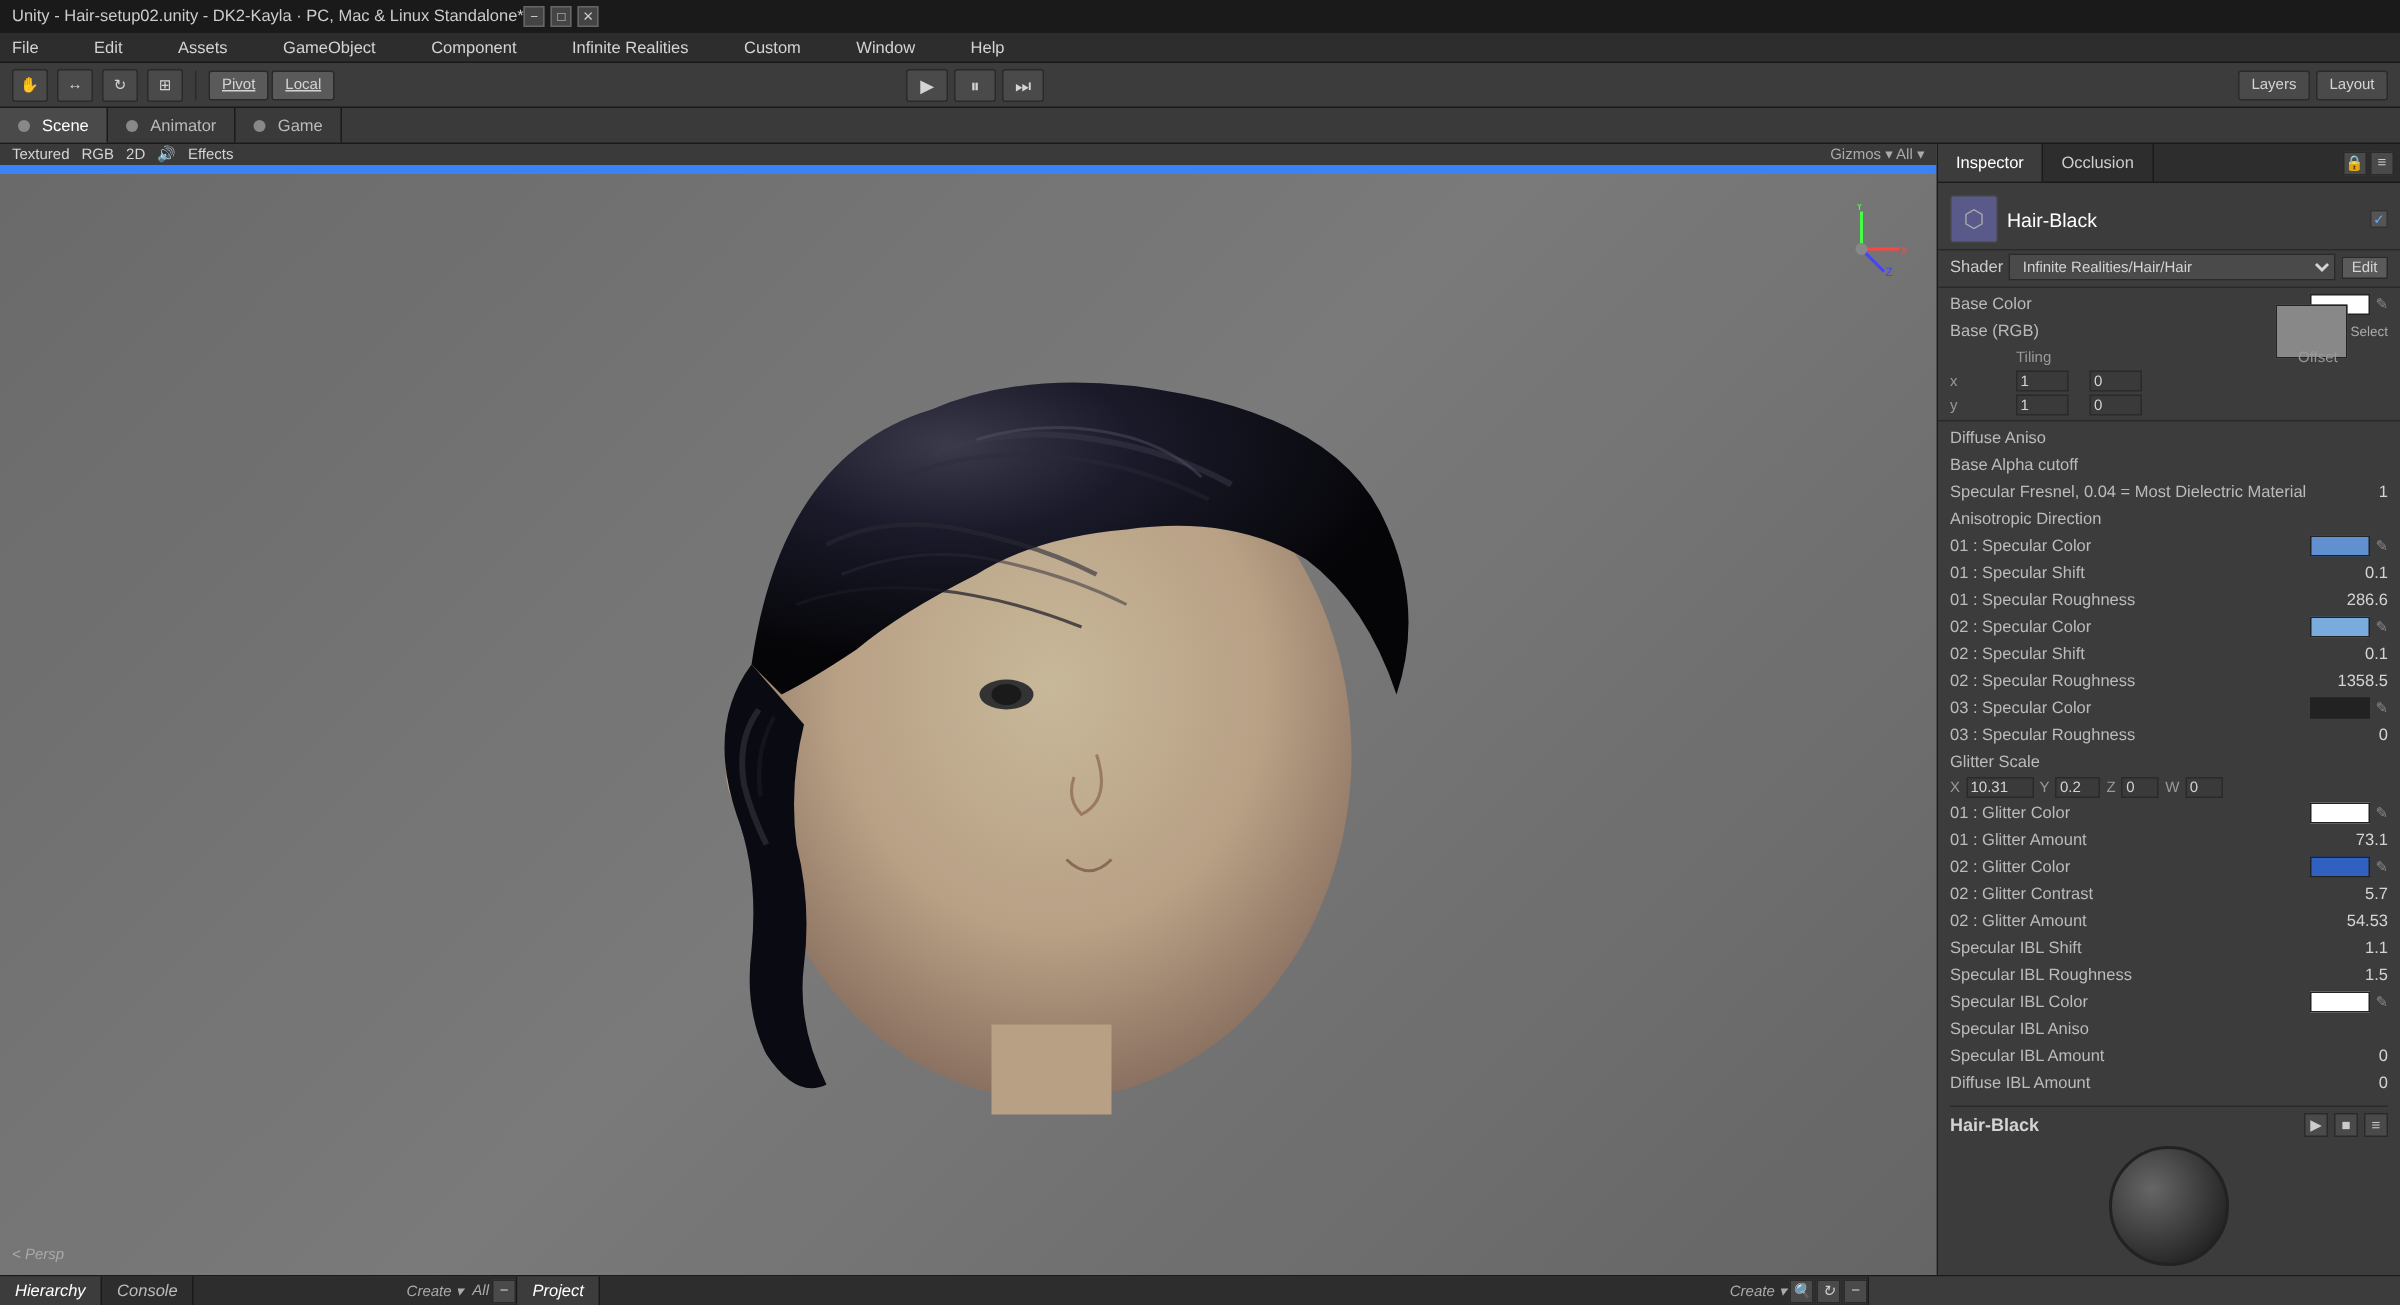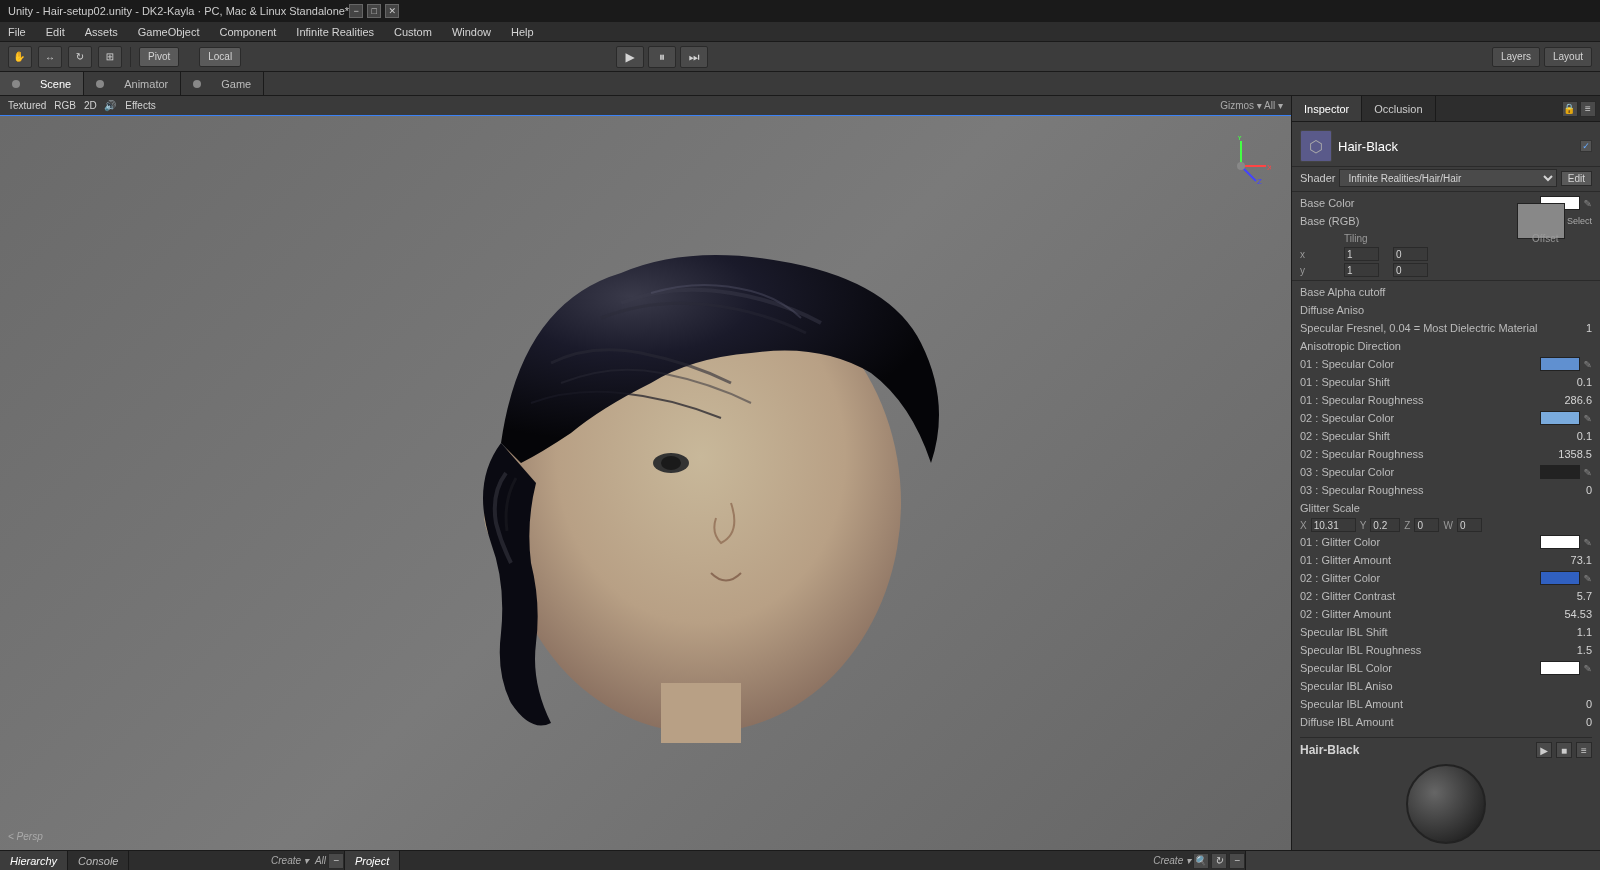--- a/index.html
+++ b/index.html
@@ -33,21 +33,21 @@
       font-size: 9px;
     }
 
     
     #menubar {
       height: 20px;
       background: #2d2d2d;
       display: flex;
       align-items: center;
       padding: 0 4px;
-      gap: 12px;
+      gap: 29px;
       border-bottom: 1px solid #1a1a1a;
     }
     .menu-item {
       color: #d4d4d4;
       font-size: 11px;
       cursor: pointer;
       padding: 2px 4px;
     }
 
     
@@ -65,21 +65,21 @@
       background: #4a4a4a;
       border: 1px solid #2a2a2a;
       border-radius: 2px;
       color: #d4d4d4;
       font-size: 10px;
       cursor: pointer;
       display: flex; align-items: center; justify-content: center;
     }
     .tool-sep { width: 1px; height: 20px; background: #2a2a2a; margin: 0 2px; }
     .pivot-local {
-      display: flex; gap: 20px;
+      display: flex; gap: 2px; text-decoration: underline;
     }
     .pivot-btn {
       height: 20px; padding: 0 8px;
       background: #5a5a5a;
       border: 1px solid #2a2a2a;
       border-radius: 2px;
       color: #d4d4d4;
       font-size: 10px;
       cursor: pointer;
     }
@@ -110,21 +110,21 @@
     
     #tabbar {
       height: 24px;
       background: #3a3a3a;
       display: flex;
       align-items: stretch;
       border-bottom: 1px solid #1a1a1a;
     }
     .tab {
       padding: 0 12px;
-      display: flex; align-items: center; gap: 20px;
+      display: flex; align-items: center; gap: 8px;
       cursor: pointer;
       font-size: 11px;
       border-right: 1px solid #1a1a1a;
       color: #bbb;
     }
     .tab.active {
       background: #4a4a4a;
       color: #fff;
     }
     .tab-dot { width: 8px; height: 8px; background: #888; border-radius: 50%; }
@@ -140,21 +140,21 @@
       flex: 1;
       background: #5a5a5a;
       position: relative;
       overflow: hidden;
     }
     .viewport-toolbar {
       height: 20px;
       background: #3a3a3a;
       display: flex; align-items: center; padding: 0 8px; gap: 8px;
       font-size: 10px;
-      border-bottom: 1px solid #3b82f6;
+      border-bottom: 6px solid #3b82f6;
       position: absolute; top: 0; left: 0; right: 0;
       z-index: 2;
     }
     .viewport-bg {
       position: absolute;
       top: 20px; left: 0; right: 0; bottom: 0;
       background: linear-gradient(135deg, #6a6a6a 0%, #7a7a7a 50%, #656565 100%);
     }
     
     .head-render {
@@ -582,25 +582,25 @@
         <input class="coord-field" value="0" style="margin-left: 10px;">
       </div>
       <div class="tiling-row">
         <span class="tiling-label">y</span>
         <input class="coord-field" value="1" style="">
         <input class="coord-field" value="0" style="margin-left: 10px;">
       </div>
       <div class="insp-divider"></div>
 
       <div class="insp-row">
+        <span class="insp-label">Diffuse Aniso</span>
+        <span class="insp-value"></span>
+      </div>
+      <div class="insp-row">
         <span class="insp-label">Base Alpha cutoff</span>
-        <span class="insp-value"></span>
-      </div>
-      <div class="insp-row">
-        <span class="insp-label">Diffuse Aniso</span>
         <span class="insp-value"></span>
       </div>
       <div class="insp-row">
         <span class="insp-label">Specular Fresnel, 0.04 = Most Dielectric Material</span>
         <span class="insp-value">1</span>
       </div>
       <div class="insp-row">
         <span class="insp-label">Anisotropic Direction</span>
         <span class="insp-value"></span>
       </div>

